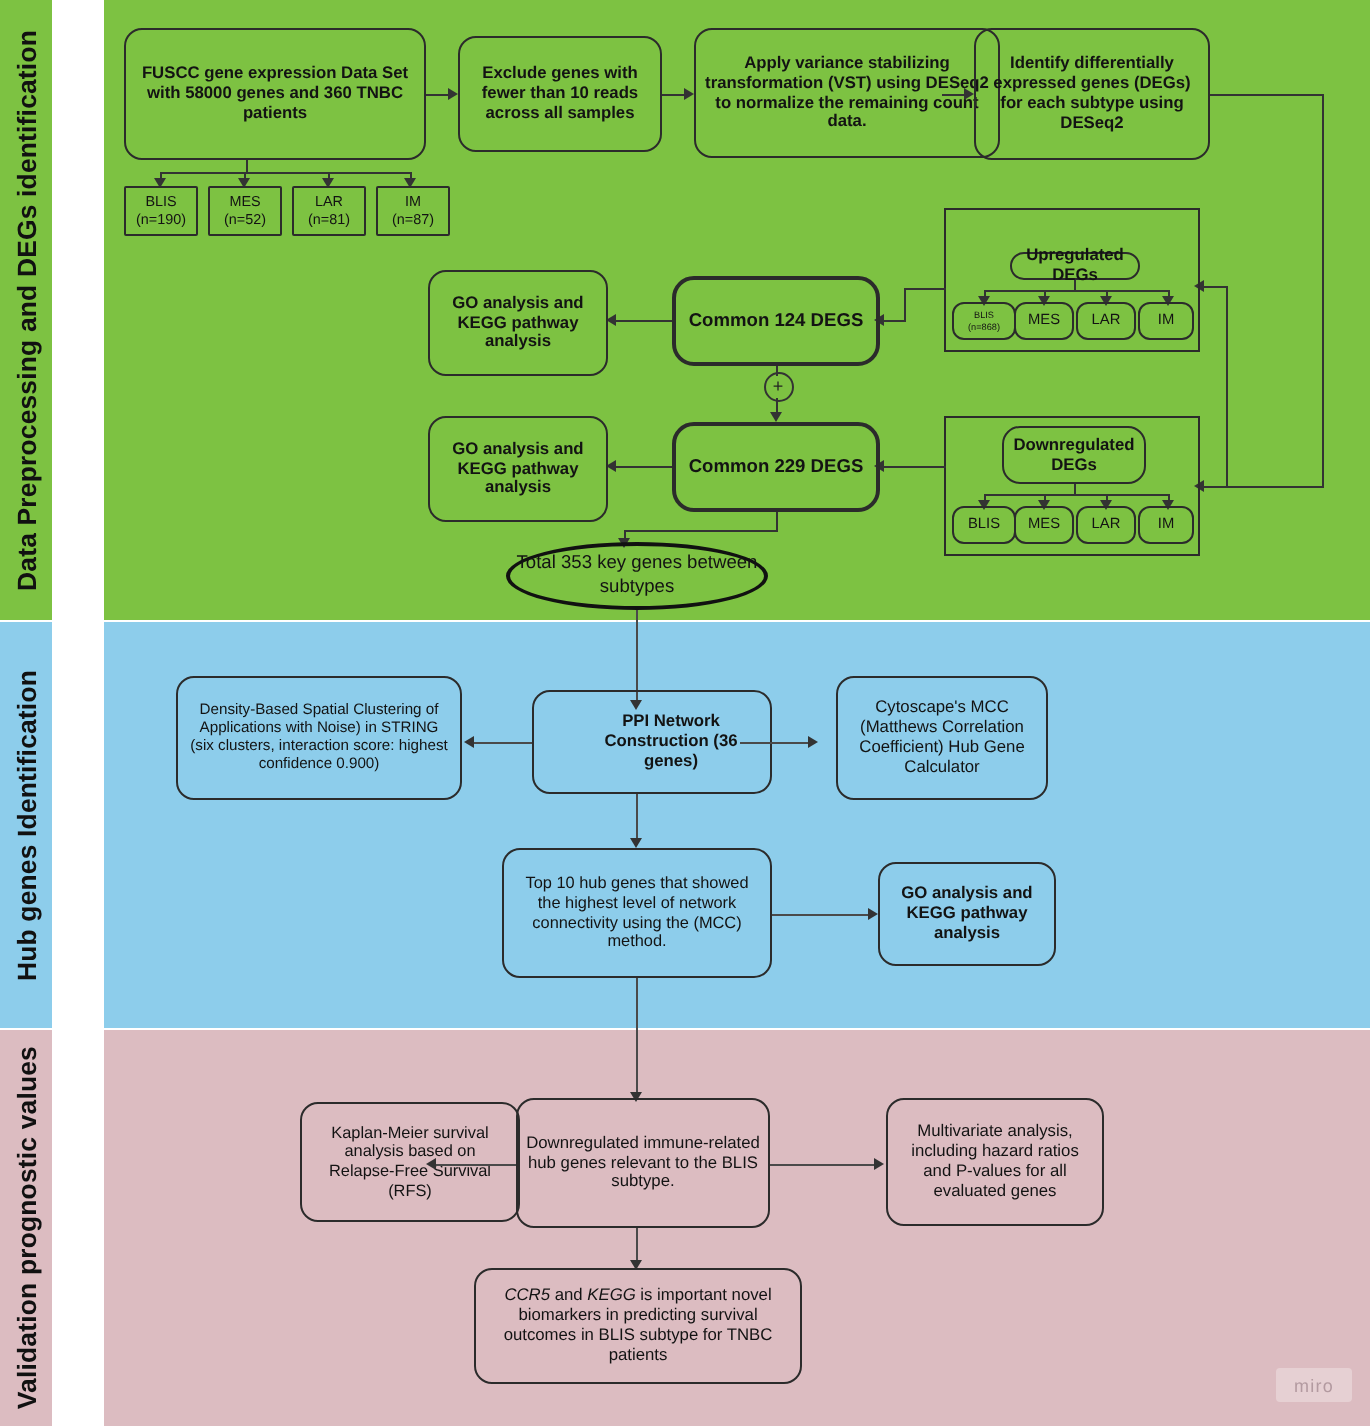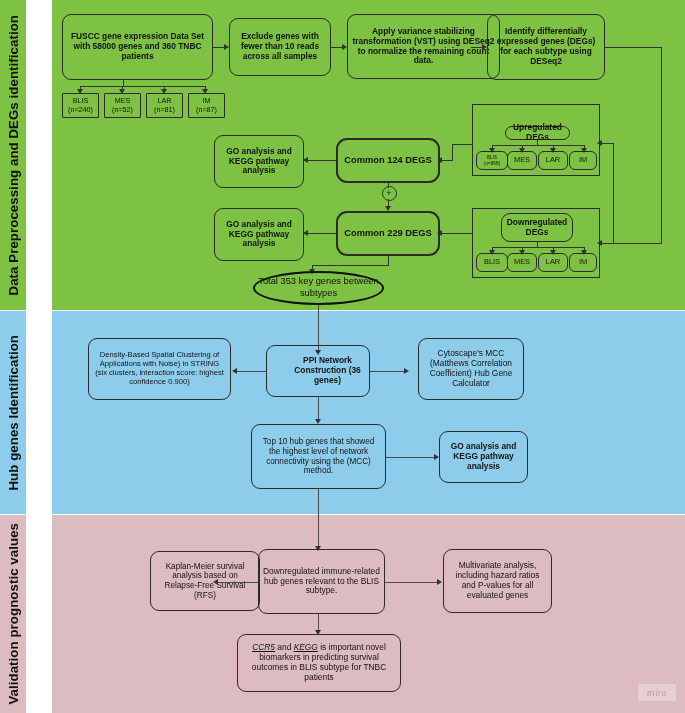--- a/index.html
+++ b/index.html
@@ -41,21 +41,21 @@
   .arw.d{border-left:3.2px solid transparent;border-right:3.2px solid transparent;border-top:5px solid #333;}
 
   .plusnode{position:absolute;width:13px;height:13px;border:1.3px solid #333;border-radius:50%;
             display:flex;align-items:center;justify-content:center;font-size:9px;color:#222;
             background:transparent;line-height:1;}
 
   .wm{position:absolute;right:9px;bottom:12px;width:38px;height:17px;
       background:rgba(255,255,255,.30);border-radius:2px;
       display:flex;align-items:center;justify-content:center;
       font-size:9px;color:#b39aa0;letter-spacing:.6px;}
-  .italic{font-style:italic;text-decoration:underline;}
+  .italic{font-style:italic;}
 </style>
 </head>
 <body>
 
 <div id="root">
 
   <div class="panel" style="top:0;height:310px;background:#7dc242;"></div>
   <div class="panel" style="top:311px;height:203px;background:#8dcdeb;"></div>
   <div class="panel" style="top:515px;height:198px;background:#dcbcc1;"></div>
 
@@ -90,21 +90,21 @@
   <div class="arw d" style="left:76.8px;top:89px;"></div>
   <div class="ln lnv" style="left:122px;top:86px;height:6px;"></div>
   <div class="arw d" style="left:118.8px;top:89px;"></div>
   <div class="ln lnv" style="left:164px;top:86px;height:6px;"></div>
   <div class="arw d" style="left:160.8px;top:89px;"></div>
   <div class="ln lnv" style="left:205px;top:86px;height:6px;"></div>
   <div class="arw d" style="left:201.8px;top:89px;"></div>
 
   <div class="node sq plain" style="left:62px;top:93px;width:37px;height:25px;font-size:7.2px;flex-direction:column;">
     <span>BLIS</span>
-    <span>(n=240)</span>
+    <span>(n=190)</span>
   </div>
   <div class="node sq plain" style="left:104px;top:93px;width:37px;height:25px;font-size:7.2px;flex-direction:column;">
     <span>MES</span>
     <span>(n=52)</span>
   </div>
   <div class="node sq plain" style="left:146px;top:93px;width:37px;height:25px;font-size:7.2px;flex-direction:column;">
     <span>LAR</span>
     <span>(n=81)</span>
   </div>
   <div class="node sq plain" style="left:188px;top:93px;width:37px;height:25px;font-size:7.2px;flex-direction:column;">
@@ -193,21 +193,21 @@
   <div class="ln lnv" style="left:312px;top:265px;height:7px;"></div>
   <div class="arw d" style="left:308.8px;top:269px;"></div>
 
   <div class="ellipse" style="left:253px;top:271px;width:131px;height:34px;">Total 353 key genes between subtypes</div>
 
   <div class="ln lnv light" style="left:318px;top:305px;height:48px;"></div>
   <div class="arw d" style="left:314.8px;top:350px;"></div>
 
   <div class="node plain" style="left:88px;top:338px;width:143px;height:62px;font-size:7.6px;">Density-Based Spatial Clustering of Applications with Noise) in STRING  (six clusters, interaction score: highest confidence 0.900)</div>
 
-  <div class="node" style="left:266px;top:345px;width:104px;height:52px;font-size:8.4px;padding-left:23px;">PPI Network Construction (36 genes)</div>
+  <div class="node" style="left:266px;top:345px;width:120px;height:52px;font-size:8.4px;padding-left:23px;">PPI Network Construction (36 genes)</div>
 
   <div class="node plain" style="left:418px;top:338px;width:106px;height:62px;font-size:8.4px;">Cytoscape's MCC (Matthews Correlation Coefficient) Hub Gene Calculator</div>
 
   <div class="ln lnh light" style="left:235px;top:371px;width:31px;height:1.2px;"></div>
   <div class="arw l" style="left:232px;top:367.8px;"></div>
   <div class="ln lnh light" style="left:370px;top:371px;width:35px;height:1.2px;"></div>
   <div class="arw r" style="left:404px;top:367.8px;"></div>
 
   <div class="ln lnv light" style="left:318px;top:397px;height:25px;"></div>
   <div class="arw d" style="left:314.8px;top:419px;"></div>

